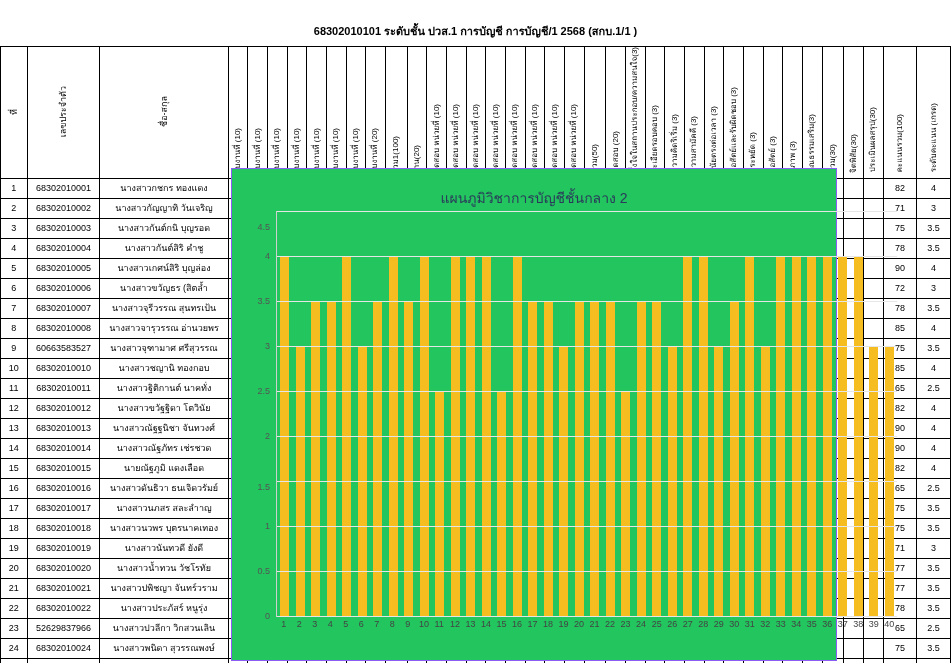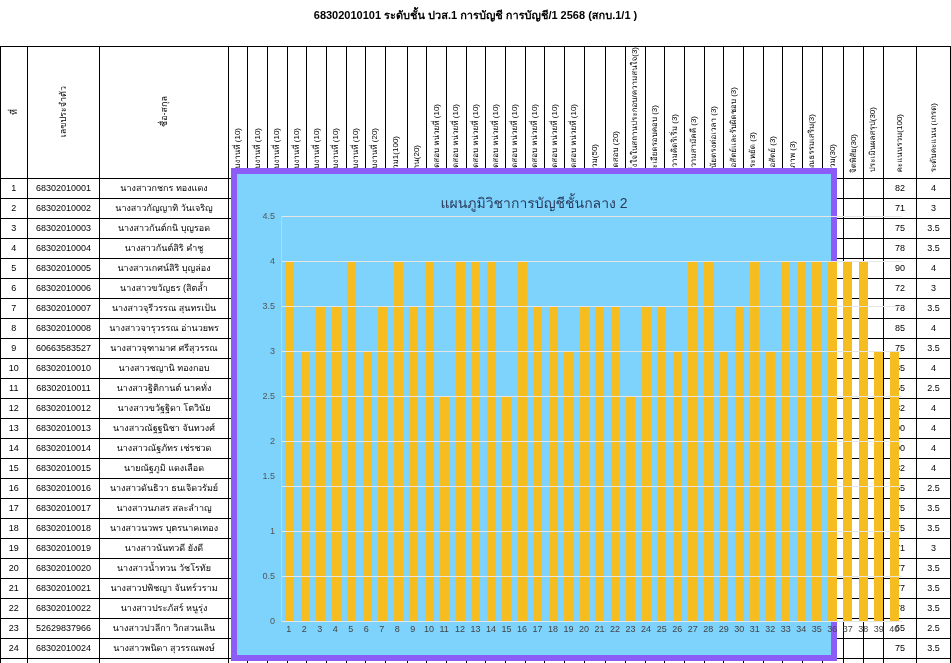--- a/index.html
+++ b/index.html
@@ -5,21 +5,21 @@
   html,body{margin:0;padding:0;}
   body{
     width:951px;height:663px;overflow:hidden;
     background:#ffffff;
     font-family:"Liberation Sans","DejaVu Sans",sans-serif;
     font-size:10px;color:#000;
     position:relative;
   }
   .header{
     text-align:center;
-    padding-top:6px;
+    padding-top:22px;
     font-size:11px;
     font-weight:bold;
   }
   .header .line2{
     margin-top:7px;
     font-weight:bold;
   }
   .sheet{
     position:absolute;
     top:46px;left:0;width:951px;height:617px;
@@ -77,22 +77,22 @@
   .w-name{width:110px;}
   .w-s{width:16px;}
   .w-sum{width:18px;}
   .w-gr{width:28px;}
 
   
   .chart-panel{
     position:absolute;
     left:231px;top:168px;
     width:606px;height:493px;
-    background:#7dd3fc;
-    border:6px solid #8b5cf6;
+    background:#22c55e;
+    border:1px solid #8b5cf6;
     box-sizing:border-box;
   }
   .chart-title{
     text-align:center;
     font-size:14px;
     color:#2b3a5b;
     padding-top:18px;
     font-weight:normal;
   }
   .plot-wrap{
@@ -1190,27 +1190,27 @@
   </table>
 </div>
 
 <div class="chart-panel">
   <div class="chart-title">แผนภูมิวิชาการบัญชีชั้นกลาง 2</div>
   <div class="plot-wrap">
     <div class="y-axis" id="y-axis">
         <div class="y-tick" style="top: 405px;">0</div>
         <div class="y-tick" style="top: 360px; padding-left: 48px;">0.5</div>
         <div class="y-tick" style="top: 315px;">1</div>
-        <div class="y-tick" style="top: 260px; text-align: center;">1.5</div>
+        <div class="y-tick" style="top: 276px; text-align: center;">1.5</div>
         <div class="y-tick" style="top: 225px;">2</div>
         <div class="y-tick" style="top: 180px;">2.5</div>
         <div class="y-tick" style="top: 135px;">3</div>
         <div class="y-tick" style="top: 90px;">3.5</div>
         <div class="y-tick" style="top: 45px;">4</div>
-        <div class="y-tick" style="top: 0px;">4.5</div>
+        <div class="y-tick" style="top: 16px;">4.5</div>
       </div>
     <div class="plot" id="plot">
       <div class="bars" id="bars">
           <div class="bar" title="1: 4" style="height: 360px; background: rgb(245, 189, 31);"></div>
           <div class="bar" title="2: 3" style="height: 270px; background: rgb(245, 189, 31);"></div>
           <div class="bar" title="3: 3.5" style="height: 315px; background: rgb(245, 189, 31);"></div>
           <div class="bar" title="4: 3.5" style="height: 315px; background: rgb(245, 189, 31);"></div>
           <div class="bar" title="5: 4" style="height: 360px; background: rgb(245, 189, 31);"></div>
           <div class="bar" title="6: 3" style="height: 270px; background: rgb(245, 189, 31);"></div>
           <div class="bar" title="7: 3.5" style="height: 315px; background: rgb(245, 189, 31);"></div>

